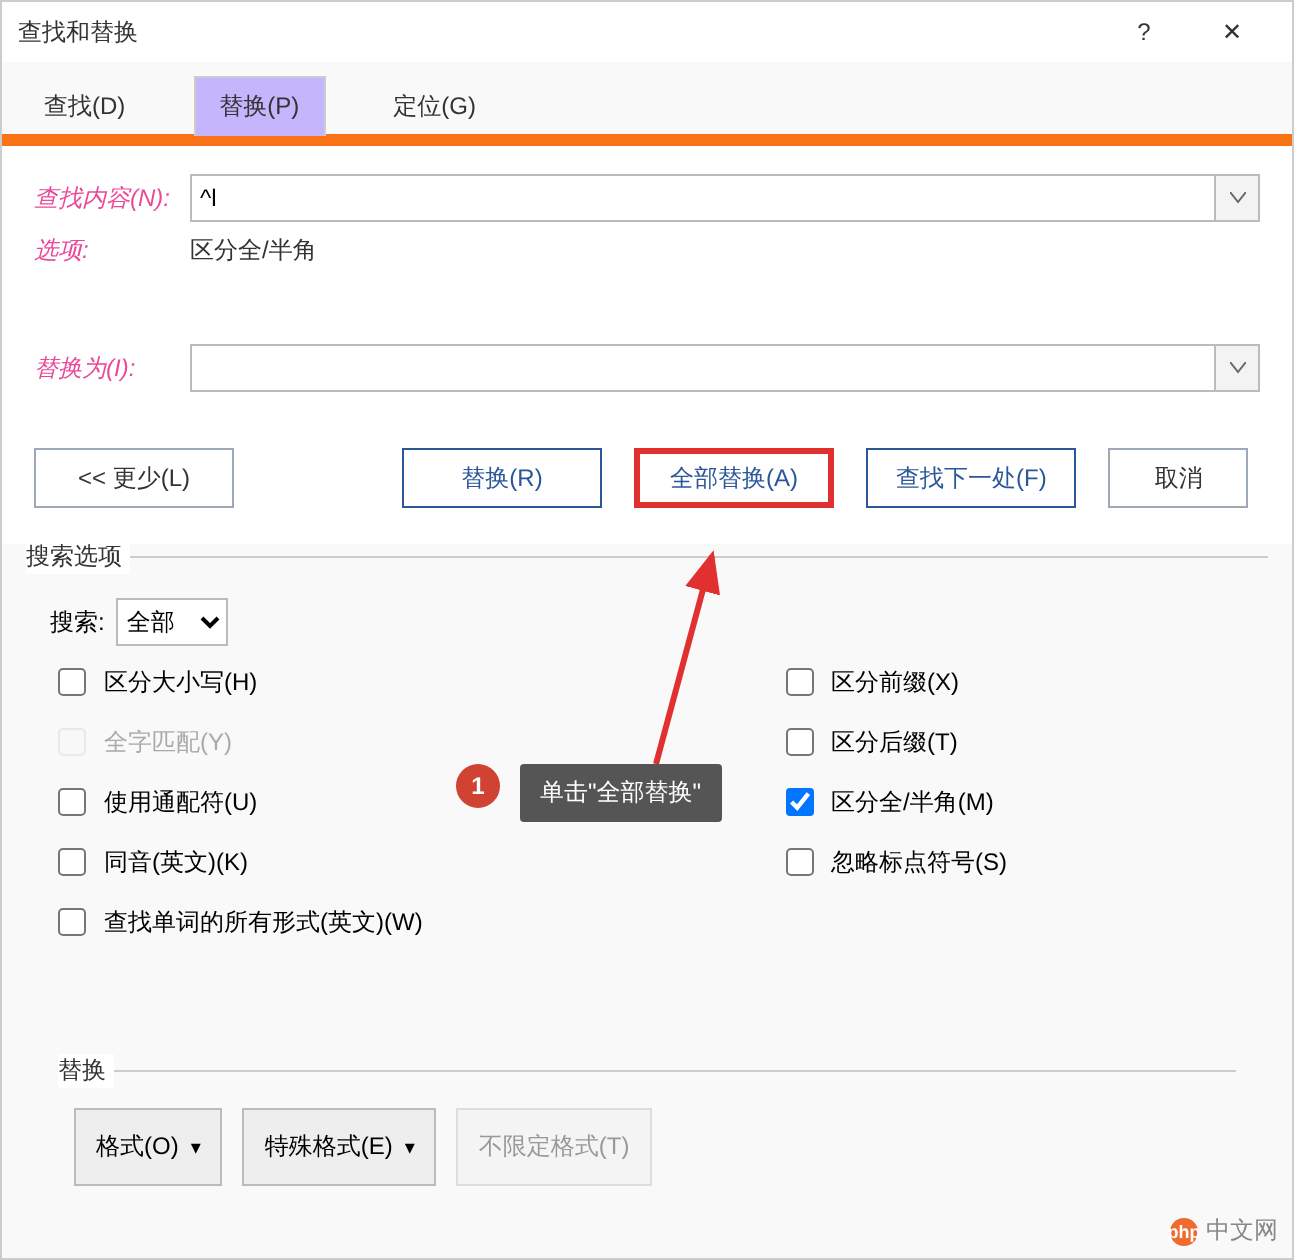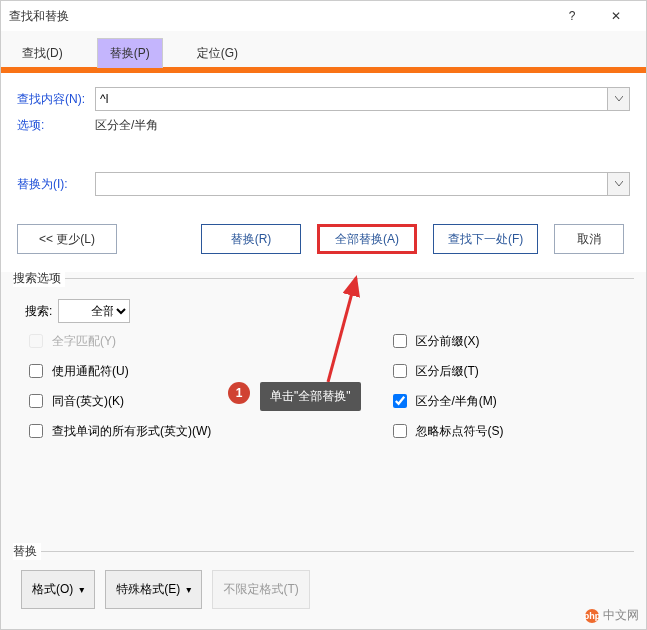--- a/index.html
+++ b/index.html
@@ -6,32 +6,32 @@
     body { margin: 0; background: #fff; width: 647px; height: 630px; overflow: hidden; }
     .window { width: 647px; height: 630px; border: 1px solid #ccc; background: #f9f9f9; display: flex; flex-direction: column; }
     .titlebar { height: 30px; display: flex; align-items: center; padding: 0 8px; background: #fff; }
     .titlebar .title { flex: 1; color: #333; font-size: 12px; }
     .titlebar .btn { width: 44px; height: 28px; display: flex; align-items: center; justify-content: center; color: #333; }
     .tabs { display: flex; border-bottom: 6px solid #f97316; padding-left: 8px; padding-top: 6px; background: #f9f9f9; gap: 19px; }
     .tab { padding: 6px 12px; border: 1px solid transparent; border-bottom: none; margin-right: 2px; color: #333; position: relative; top: 1px; }
     .tab.active { border-color: #ccc; background: #c4b5fd; text-align: right; }
     .content { padding: 14px 16px 8px 16px; background: #fff; flex: 0 0 auto; }
     .row { display: flex; align-items: center; margin-bottom: 10px; }
-    .row label.fld { width: 78px; color: #1d4ed8; }
+    .row label.fld { width: 78px; color: #ec4899; font-style: italic; }
     .row input.txt { flex: 1; height: 24px; border: 1px solid #bbb; padding: 2px 4px; background: #fff; }
     .row .ddbtn { width: 22px; height: 24px; border: 1px solid #bbb; border-left: none; display: flex; align-items: center; justify-content: center; background: #f3f3f3; }
     .options-line { margin-left: 78px; color: #333; margin-bottom: 20px; margin-top: -4px; }
     .buttonbar { display: flex; gap: 16px; padding: 10px 16px 18px 16px; background: #fff; align-items: center; }
     .btnw { height: 30px; min-width: 100px; border: 1px solid #9da9bb; background: #fff; color: #333; display: flex; align-items: center; justify-content: center; padding: 0 14px; text-align: right; }
     .btnw.blue { border: 1px solid #2b579a; color: #2b579a; }
     .btnw.hl { border: 3px solid #e03030; }
     .fieldset { border-top: 1px solid #ccc; margin: 6px 12px 4px 12px; padding: 10px 4px 4px 4px; position: relative; }
     .fieldset .legend { position: absolute; top: -9px; left: 0; background: #fff; padding: 0 4px 0 0; color: #333; }
     .search-row { display: flex; align-items: center; margin: 10px 0 8px 8px; }
-    .search-row select { width: 72px; height: 24px; border: 1px solid #bbb; background: #fff; padding-left: 28px; }
+    .search-row select { width: 56px; height: 24px; border: 1px solid #bbb; background: #fff; }
     .cols { display: flex; margin: 0 8px; }
     .col { flex: 1; display: flex; flex-direction: column; gap: 10px; }
     .chk { display: flex; align-items: center; gap: 6px; }
     .chk input { width: 14px; height: 14px; }
     .chk.disabled { color: #aaa; }
     .chk.disabled input { opacity: 0.4; }
     .bottom { margin-top: auto; padding: 0 12px 12px 12px; }
     .bottombar { display: flex; gap: 10px; padding: 8px 4px 4px 4px; align-items: center; }
     .menubtn { height: 39px; border: 1px solid #bbb; background: #eee; display: flex; align-items: center; padding: 0 10px; gap: 6px; }
     .menubtn .arr { font-size: 10px; }
@@ -111,20 +111,24 @@
   <div class="fieldset">
     <span class="legend">搜索选项</span>
     <div class="search-row">
       <span style="margin-right:6px;">搜索:</span>
       <select>
         <option>全部</option>
       </select>
     </div>
     <div class="cols">
       <div class="col">
+        <label class="chk">
+            <input type="checkbox" style="">
+            <span>区分大小写(H)</span>
+          </label>
         <label class="chk disabled">
             <input type="checkbox" disabled="" style="">
             <span>全字匹配(Y)</span>
           </label>
         <label class="chk">
             <input type="checkbox" style="">
             <span>使用通配符(U)</span>
           </label>
         <label class="chk">
             <input type="checkbox" style="">
@@ -150,21 +154,21 @@
           </label>
         <label class="chk">
             <input type="checkbox" style="">
             <span>忽略标点符号(S)</span>
           </label>
       </div>
     </div>
   </div>
 
   <div class="bottom">
-    <div class="fieldset" style="margin:0;">
+    <div class="fieldset" style="margin:16px;">
       <span class="legend">替换</span>
       <div class="bottombar">
         <div class="menubtn">
           <span>格式(O)</span>
           <span class="arr">▾</span>
         </div>
         <div class="menubtn">
           <span>特殊格式(E)</span>
           <span class="arr">▾</span>
         </div>

